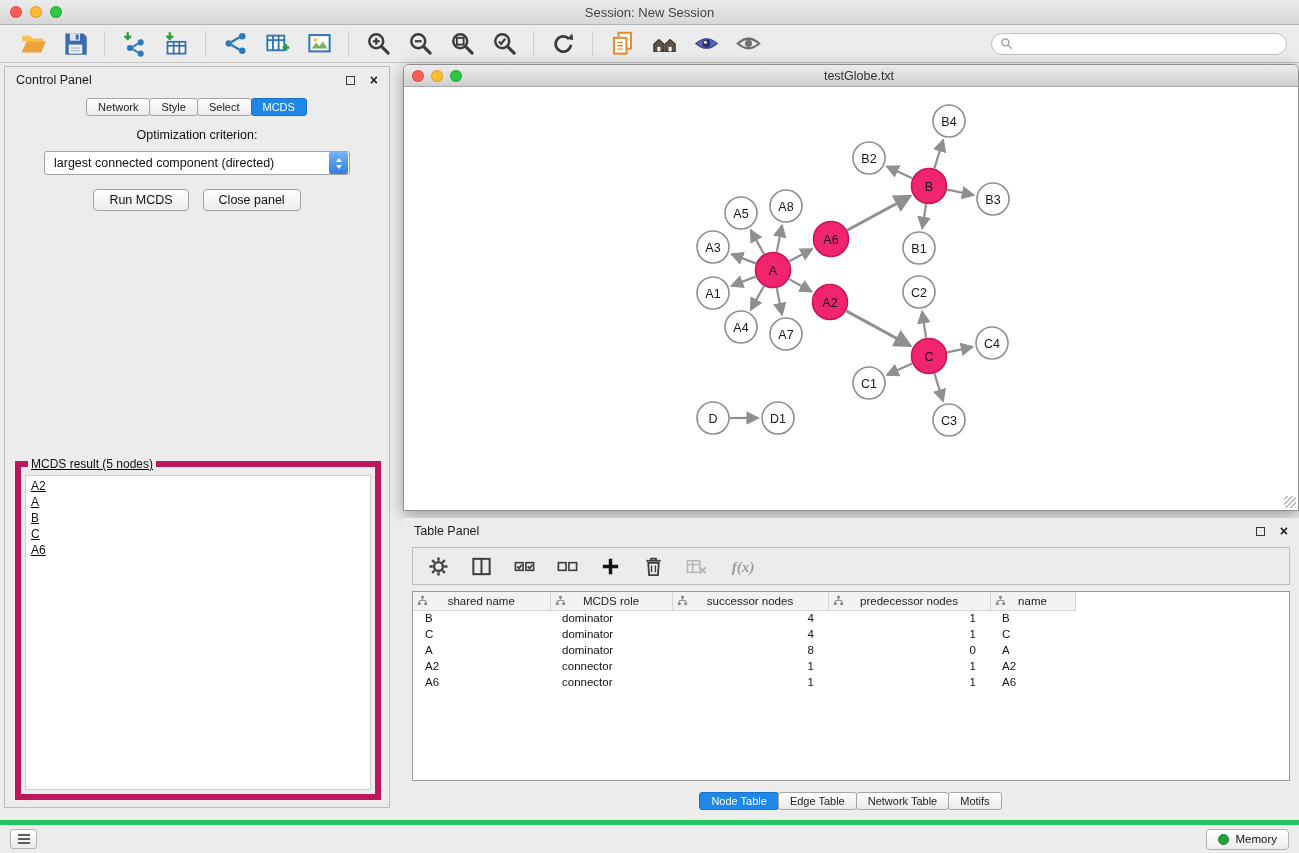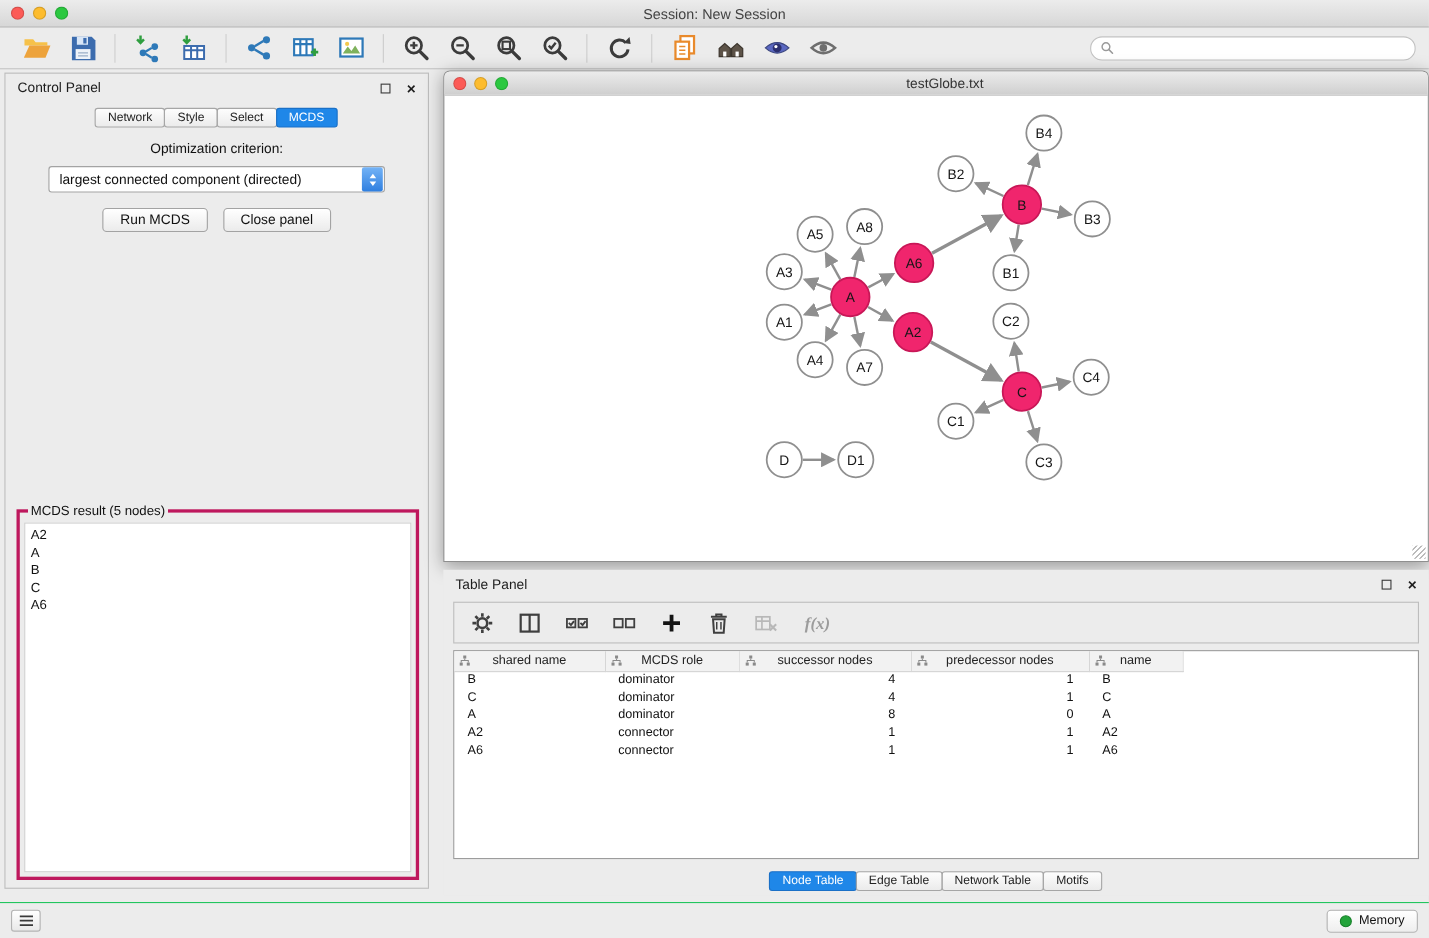--- a/index.html
+++ b/index.html
@@ -36,21 +36,21 @@
   .tab { font-size:11px; padding:2px 11px; border:1px solid #a6a6a6; background:linear-gradient(#fdfdfd,#ebebeb); margin-left:-1px; color:#222; border-radius:3px; cursor:pointer; }
   .tab.active { background:#1f87e8; border-color:#1a70c7; color:#fff; }
   .opt-label { text-align:center; margin-top:12px; font-size:12.5px; color:#111; }
   .dropdown { width:306px; margin:9px auto 0; height:24px; border:1px solid #a3a3a3; background:#fff; border-radius:3px; display:flex; align-items:center; cursor:pointer; }
   .dropdown .dd-value { flex:1; padding:0 9px; font-size:12.5px; color:#111; white-space:nowrap; overflow:hidden; }
   .dd-stepper { width:19px; height:22px; margin-right:1px; border-radius:2px; background:linear-gradient(#74b3f6,#2f7fe0); display:flex; flex-direction:column; align-items:center; justify-content:center; }
   .arr-up { width:0; height:0; border-left:3.5px solid transparent; border-right:3.5px solid transparent; border-bottom:4.5px solid #fff; margin-bottom:3px; }
   .arr-dn { width:0; height:0; border-left:3.5px solid transparent; border-right:3.5px solid transparent; border-top:4.5px solid #fff; }
   .cp-buttons { display:flex; justify-content:center; gap:14px; margin-top:14px; }
   .btn { padding:3px 15px; font-size:12.5px; color:#111; background:linear-gradient(#ffffff,#ebebeb); border:1px solid #a3a3a3; border-radius:4px; cursor:pointer; }
-  .result-fieldset { position:absolute; left:10px; right:8px; top:390px; bottom:7px; border:3px solid #be185d; padding:4px; }
+  .result-fieldset { position:absolute; left:10px; right:8px; top:390px; bottom:7px; border:6px solid #be185d; padding:4px;text-decoration:underline; }
   .result-fieldset legend { font-size:12px; color:#111; padding:0 3px; margin-left:3px; }
   .result-list { background:#fff; border:1px solid #cfcfcf; width:100%; height:100%; overflow:auto; font-size:12px; color:#111; padding:2px 5px; }
   .result-item { line-height:16px; }
 
   
   .network-window { position:absolute; left:403px; top:64px; width:896px; height:447px; background:#fff; border:1px solid #8f8f8f; border-radius:6px 6px 0 0; box-shadow:0 4px 16px rgba(0,0,0,.35); }
   .nw-titlebar { position:relative; height:22px; background:linear-gradient(#ececec,#cfcfcf); border-bottom:1px solid #a8a8a8; border-radius:5px 5px 0 0; display:flex; align-items:center; }
   .nw-titlebar .traffic { margin-left:8px; gap:7px; }
   .nw-title { position:absolute; left:0; right:0; text-align:center; font-size:12.5px; color:#333;margin-left:16px; }
   .nw-canvas { position:absolute; top:23px; left:1px; right:1px; bottom:1px; background:#fff; overflow:hidden; }
@@ -67,21 +67,21 @@
   .tp-table-wrap { margin:6px 9px 0; height:190px; background:#fff; border:1px solid #9c9c9c; overflow:hidden; }
   table.node-table { border-collapse:collapse; table-layout:fixed; font-size:11.5px; }
   table.node-table th { height:18px; background:#f2f2f2; border:1px solid #d6d6d6; border-top:none; font-weight:normal; text-align:center; position:relative; color:#222; cursor:pointer; }
   table.node-table th:first-child { border-left:none; }
   table.node-table th .hdr-icon { position:absolute; left:4px; top:3px; }
   table.node-table td { height:16px; padding:0 14px 0 12px; color:#111; white-space:nowrap; }
   td.al-right { text-align:right; }
   .tp-tabs { display:flex; justify-content:center; margin-top:11px; }
 
   
-  .statusbar { position:absolute; left:0; right:0; bottom:0; height:33px; background:#ececec; border-top:1px solid #22c55e; display:flex; align-items:center; padding:0 10px; }
+  .statusbar { position:absolute; left:0; right:0; bottom:0; height:33px; background:#ececec; border-top:5px solid #22c55e; display:flex; align-items:center; padding:0 10px; }
   .menu-btn { width:27px; height:20px; border:1px solid #b3b3b3; border-radius:3px; background:linear-gradient(#fff,#e9e9e9); display:flex; align-items:center; justify-content:center; cursor:pointer; }
   .memory-btn { margin-left:auto; height:21px; border:1px solid #b3b3b3; border-radius:4px; background:linear-gradient(#fff,#eee); display:flex; align-items:center; gap:6px; padding:0 11px; font-size:11.5px; color:#111; cursor:pointer; }
   .memory-dot { width:11px; height:11px; border-radius:50%; background:#23a33a; border:1px solid #17812a; }
 </style>
 </head>
 <body>
 
 <div class="app">
 
   <div class="titlebar">

